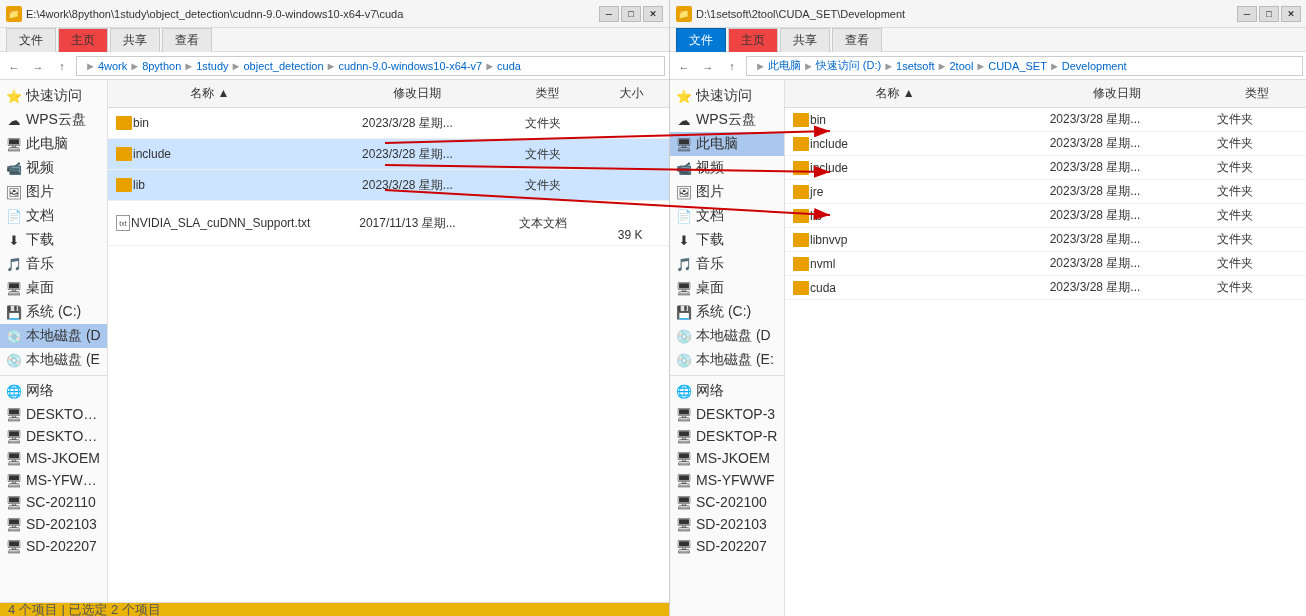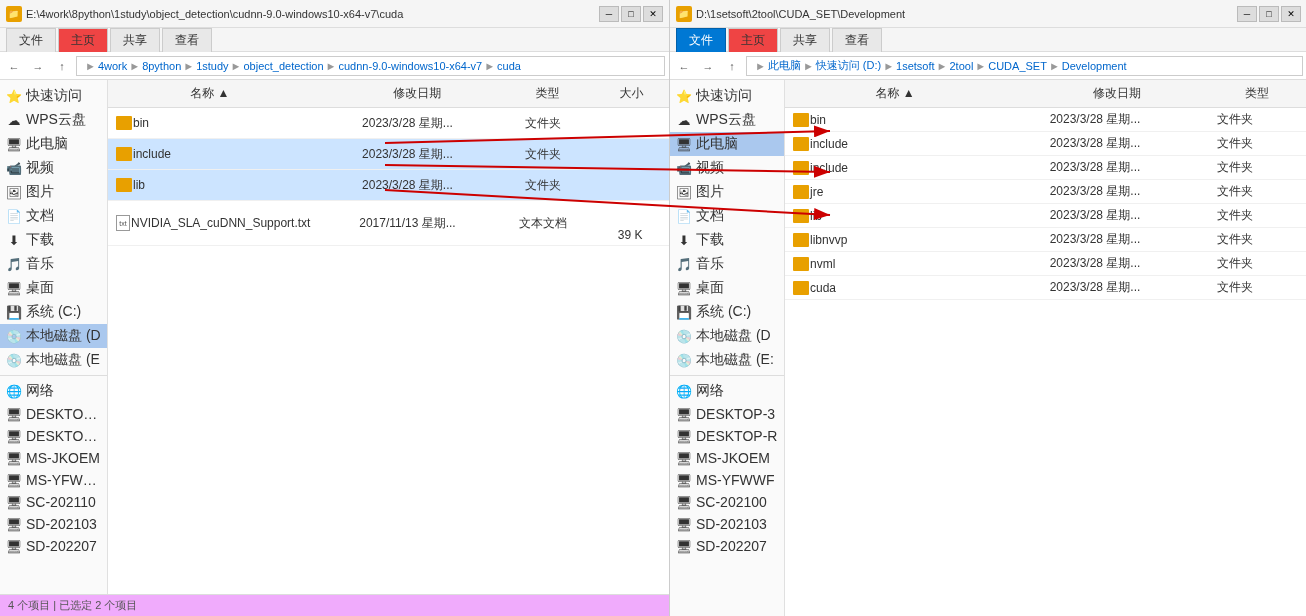--- a/index.html
+++ b/index.html
@@ -279,27 +279,27 @@
       position: fixed;
       top: 0; left: 0;
       width: 1306px;
       height: 616px;
       pointer-events: none;
       z-index: 999;
     }
 
     
     .status-bar {
-      height: 22px;
-      background: #f0abfc;
+      height: 14px;
+      background: #eab308;
       border-top: 1px solid #ddd;
       display: flex;
       align-items: center;
       padding: 0 8px;
-      font-size: 11px;
+      font-size: 13px;
       color: #555;
     }
 
     
     .right-sidebar {
       width: 115px;
     }
   </style>
 </head>
 <body>

